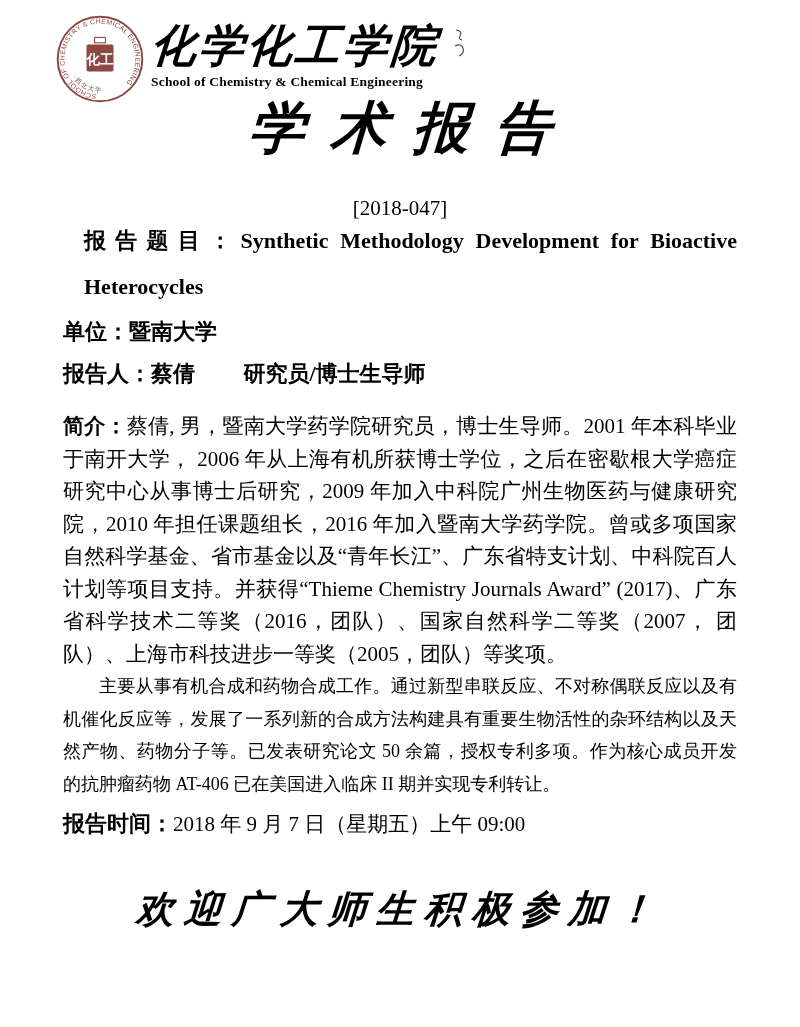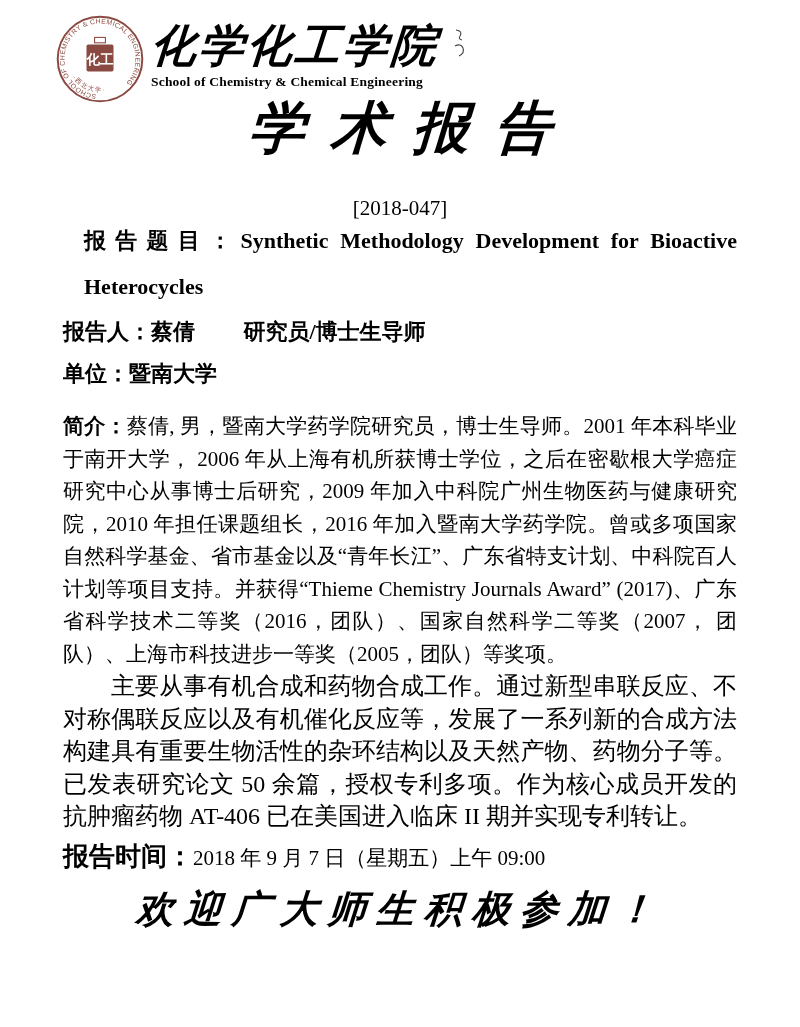--- a/index.html
+++ b/index.html
@@ -91,30 +91,30 @@
   }
   .speaker-title-gap { display: inline-block; width: 2.2em; }
   .bio-para {
     font-size: 21px;
     line-height: 32.5px;
     text-align: justify;
     margin-top: 16px;
   }
   .bio-label { font-weight: bold; }
   .bio-para2 {
-    font-size: 24px;
+    font-size: 18px;
     line-height: 32.5px;
     text-align: justify;
     text-indent: 2em;
   }
   .meta-line {
     font-size: 21px;
     line-height: 35px;
   }
-  .meta-line .meta-label { font-size: 26px; font-weight: bold; }
+  .meta-line .meta-label { font-size: 22px; font-weight: bold; }
   .meta-block { margin-top: 6px; }
   
   .welcome-line {
     position: absolute;
     left: 0; right: 0; top: 884px;
     text-align: center;
     font-size: 38px;
     font-weight: bold;
     font-style: italic;
     letter-spacing: 10px;
@@ -158,25 +158,25 @@
 
   <div class="issue-number">[2018-047]</div>
 
   <div class="body-col">
 
     <div class="topic-line">
       <span class="topic-label">报告题目：</span><span>Synthetic Methodology Development for Bioactive Heterocycles</span>
     </div>
 
     <div class="field-line">
-      <span>报告人：</span><span>蔡倩</span><span class="speaker-title-gap"></span><span>研究员/博士生导师</span>
+      <span>单位：</span><span>暨南大学</span>
     </div>
 
     <div class="field-line">
-      <span>单位：</span><span>暨南大学</span>
+      <span>报告人：</span><span>蔡倩</span><span class="speaker-title-gap"></span><span>研究员/博士生导师</span>
     </div>
 
     <div class="bio-para">
       <span class="bio-label">简介：</span><span>蔡倩, 男，暨南大学药学院研究员，博士生导师。2001 年本科毕业于南开大学， 2006 年从上海有机所获博士学位，之后在密歇根大学癌症研究中心从事博士后研究，2009 年加入中科院广州生物医药与健康研究院，2010 年担任课题组长，2016 年加入暨南大学药学院。曾或多项国家自然科学基金、省市基金以及“青年长江”、广东省特支计划、中科院百人计划等项目支持。并获得“Thieme Chemistry Journals Award” (2017)、广东省科学技术二等奖（2016，团队）、国家自然科学二等奖（2007， 团队）、上海市科技进步一等奖（2005，团队）等奖项。</span>
     </div>
 
     <div class="bio-para2">主要从事有机合成和药物合成工作。通过新型串联反应、不对称偶联反应以及有机催化反应等，发展了一系列新的合成方法构建具有重要生物活性的杂环结构以及天然产物、药物分子等。已发表研究论文 50 余篇，授权专利多项。作为核心成员开发的抗肿瘤药物 AT-406 已在美国进入临床 II 期并实现专利转让。</div>
 
     <div class="meta-block">
       <div class="meta-line">

